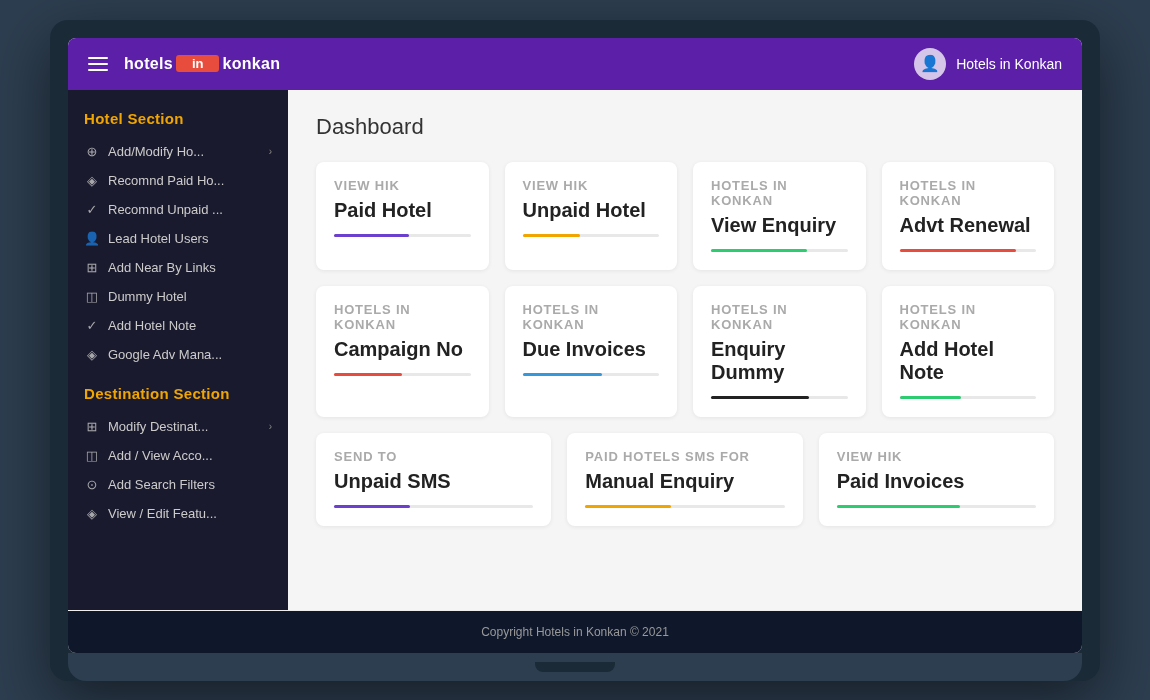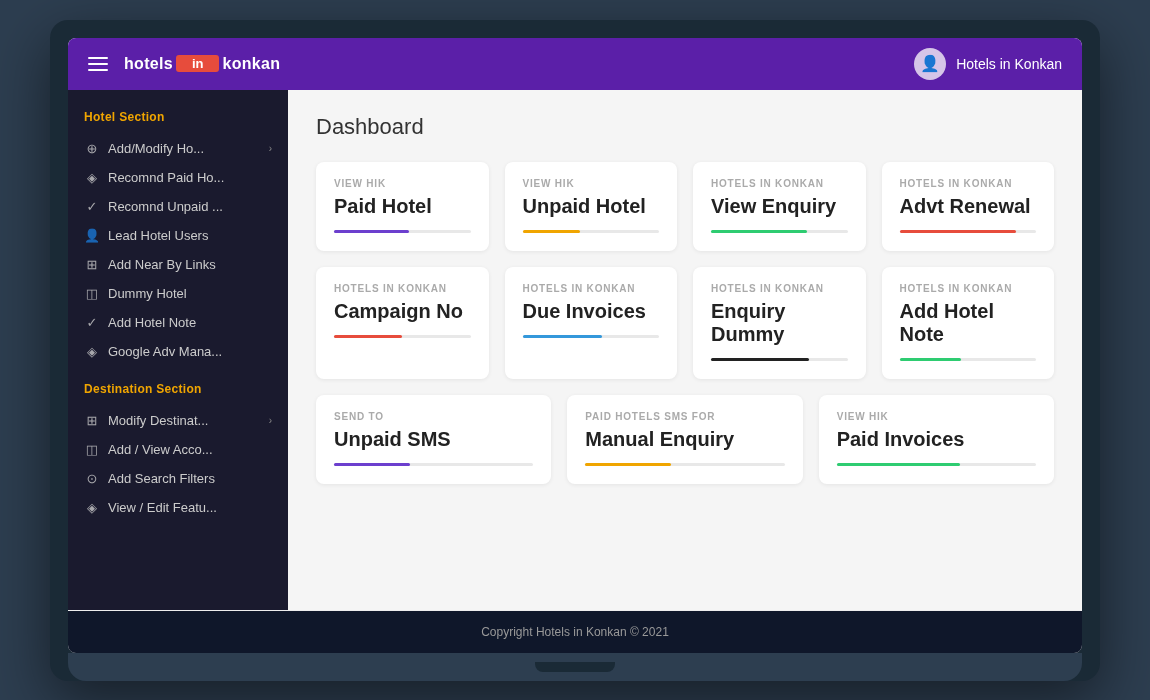--- a/index.html
+++ b/index.html
@@ -121,21 +121,21 @@
       width: 220px;
       background: #1a1a2e;
       color: #ccc;
       font-size: 13px;
       padding: 20px 0;
       flex-shrink: 0;
       overflow-y: auto;
     }
     .sidebar-section-title {
       color: #f0a500;
-      font-size: 12px;
+      font-size: 15px;
       font-weight: 700;
       padding: 0 16px 10px 16px;
       letter-spacing: 0.3px;
     }
     .sidebar-item {
       display: flex;
       align-items: center;
       gap: 8px;
       padding: 7px 16px;
       cursor: pointer;
@@ -190,21 +190,21 @@
       margin-top: 0;
     }
 
     .card {
       background: #fff;
       border-radius: 8px;
       padding: 16px 18px 18px 18px;
       box-shadow: 0 1px 4px rgba(0,0,0,0.07);
     }
     .card-tag {
-      font-size: 10px;
+      font-size: 13px;
       font-weight: 700;
       letter-spacing: 0.8px;
       color: #aaa;
       text-transform: uppercase;
       margin-bottom: 6px;
     }
     .card-title {
       font-size: 20px;
       font-weight: 700;
       color: #222;

